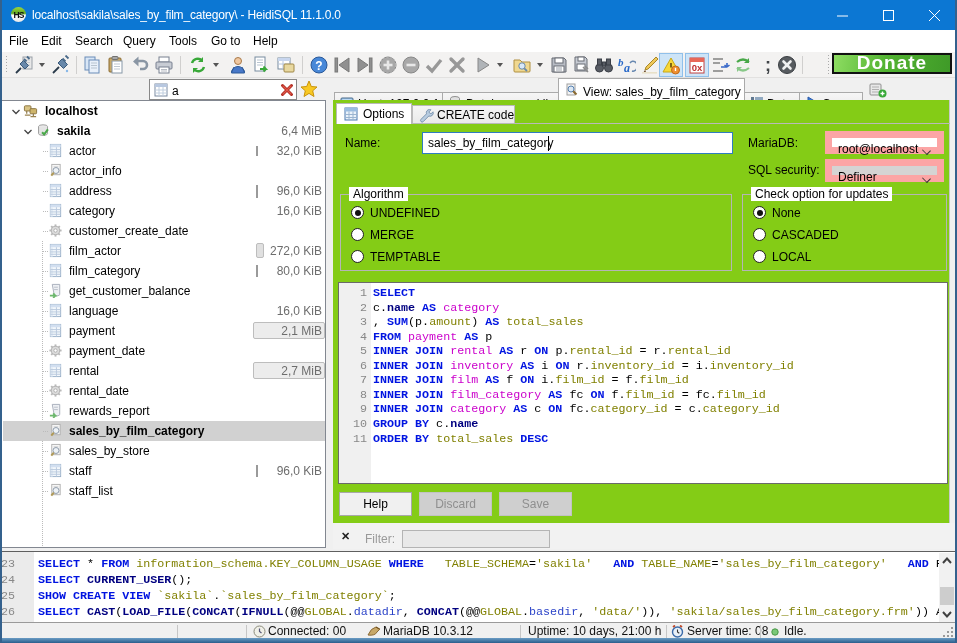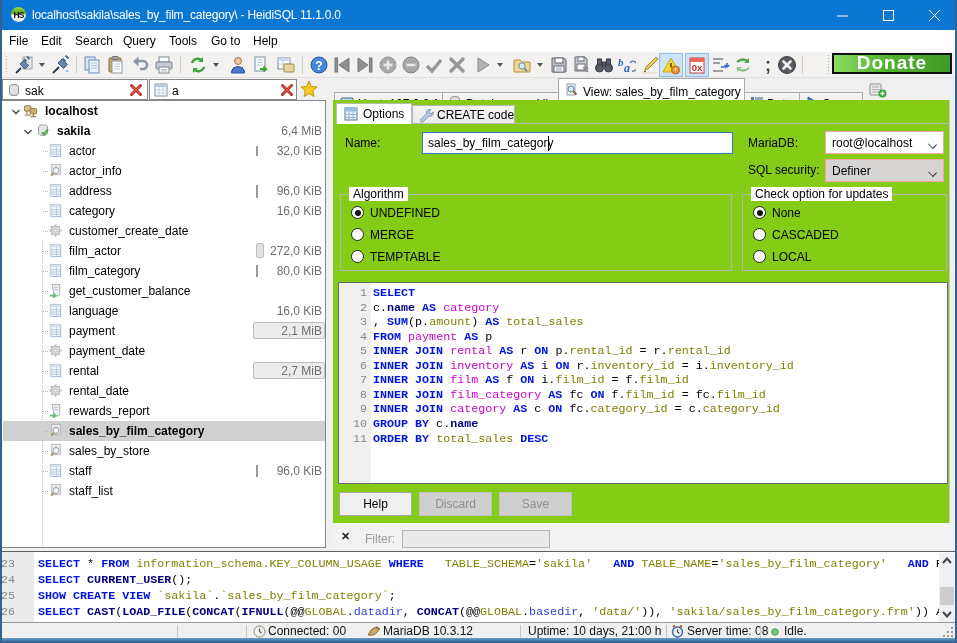--- a/index.html
+++ b/index.html
@@ -55,21 +55,21 @@
 .sizepill { position:absolute; background:#ececec; border:1px solid #bdbdbd; border-radius:2px; }
 
 
 #mainpane { position:absolute; left:333px; top:100px; width:617px; height:423px; background:#84cc16; border-right:1px solid #c8c8c8; }
 .subtab { position:absolute; font-size:12px; }
 #subtabline { position:absolute; left:79px; top:23px; width:538px; height:1px; background:#b9b9b9; }
 .formlabel { position:absolute; font-size:12px; }
 #nameinput { position:absolute; left:89px; top:32px; width:311px; height:22px; border:1px solid #2f7cc1; background:#fff; }
 #nameinput span { position:absolute; left:5px; top:3px; font-size:12px; }
 #caret { position:absolute; width:1px; height:15px; background:#000; top:3px; }
-.combo { position:absolute; width:119px; height:23px; border:1px solid #fca5a5; background:#fff; }
+.combo { position:absolute; width:119px; height:23px; border:7px solid #fca5a5; background:#fff; }
 .combo .ctext { position:absolute; left:6px; top:4px; font-size:12px; }
 .combo .carrow { position:absolute; right:7px; top:9px; width:7px; height:7px; border-right:1.6px solid #333; border-bottom:1.6px solid #333; transform:rotate(45deg) scale(1,0.8); transform-origin:center; }
 #combo2 { background:#d5d4d3; }
 .groupbox { position:absolute; border:1px solid #b5b5b5; }
 .grouplabel { position:absolute; top:-8px; left:8px; background:#fff; padding:0 4px; font-size:12px; }
 .radio { position:absolute; width:13px; height:13px; border:1px solid #222; border-radius:50%; background:#fff; }
 .radio.sel::after { content:""; position:absolute; left:2.5px; top:2.5px; width:6px; height:6px; background:#111; border-radius:50%; }
 .radiolbl { position:absolute; font-size:12px; }
 
 
@@ -336,37 +336,20 @@
           <line x1="6.5" y1="6.5" x2="13.5" y2="13.5"></line>
           <line x1="13.5" y1="6.5" x2="6.5" y2="13.5"></line>
         </g>
       </svg>
       <div class="tbsep" style="left:801px"></div>
       <div style="position:absolute;left:826px;top:3px;width:3px;height:20px;background-image:repeating-linear-gradient(#aaa 0 1px, transparent 1px 3px);background-size:1px 100%;background-repeat:no-repeat;background-position:1px 0;"></div>
     </div>
 <div id="donate">Donate</div>
 
 <div id="row2">
-  <div class="filterbox" id="fb1">
-    <svg style="position:absolute;left:4px;top:3px" width="14" height="14" viewBox="0 0 14 14">
-          <ellipse cx="7" cy="3.5" rx="4.5" ry="2" fill="#e0e0e0" stroke="#909090"></ellipse>
-          <path d="M2.5 3.5 v7 a4.5 2 0 0 0 9 0 v-7" fill="#e0e0e0" stroke="#909090"></path>
-        </svg>
-    <div class="fbtext">sak</div>
-    <svg class="redx" style="left:126px" viewBox="0 0 14 14">
-          <g stroke="#b02b20" stroke-width="3" stroke-linecap="round">
-            <line x1="2.5" y1="2.5" x2="11.5" y2="11.5"></line>
-            <line x1="11.5" y1="2.5" x2="2.5" y2="11.5"></line>
-          </g>
-          <g stroke="#e05548" stroke-width="1.2" stroke-linecap="round">
-            <line x1="3" y1="3" x2="11" y2="11"></line>
-            <line x1="11" y1="3" x2="3" y2="11"></line>
-          </g>
-        </svg>
-  </div>
   <div class="filterbox" id="fb2">
     <svg style="position:absolute;left:4px;top:3px" width="14" height="14" viewBox="0 0 14 14">
           <rect x="1" y="1" width="12" height="12" fill="#fff" stroke="#7a8aa0"></rect>
           <rect x="1" y="1" width="12" height="3" fill="#b8c8e0"></rect>
           <line x1="1" y1="7" x2="13" y2="7" stroke="#c0cede"></line>
           <line x1="1" y1="10" x2="13" y2="10" stroke="#c0cede"></line>
           <line x1="5" y1="4" x2="5" y2="13" stroke="#c0cede"></line>
           <line x1="9" y1="4" x2="9" y2="13" stroke="#c0cede"></line>
         </svg>
     <div class="fbtext">a</div>

